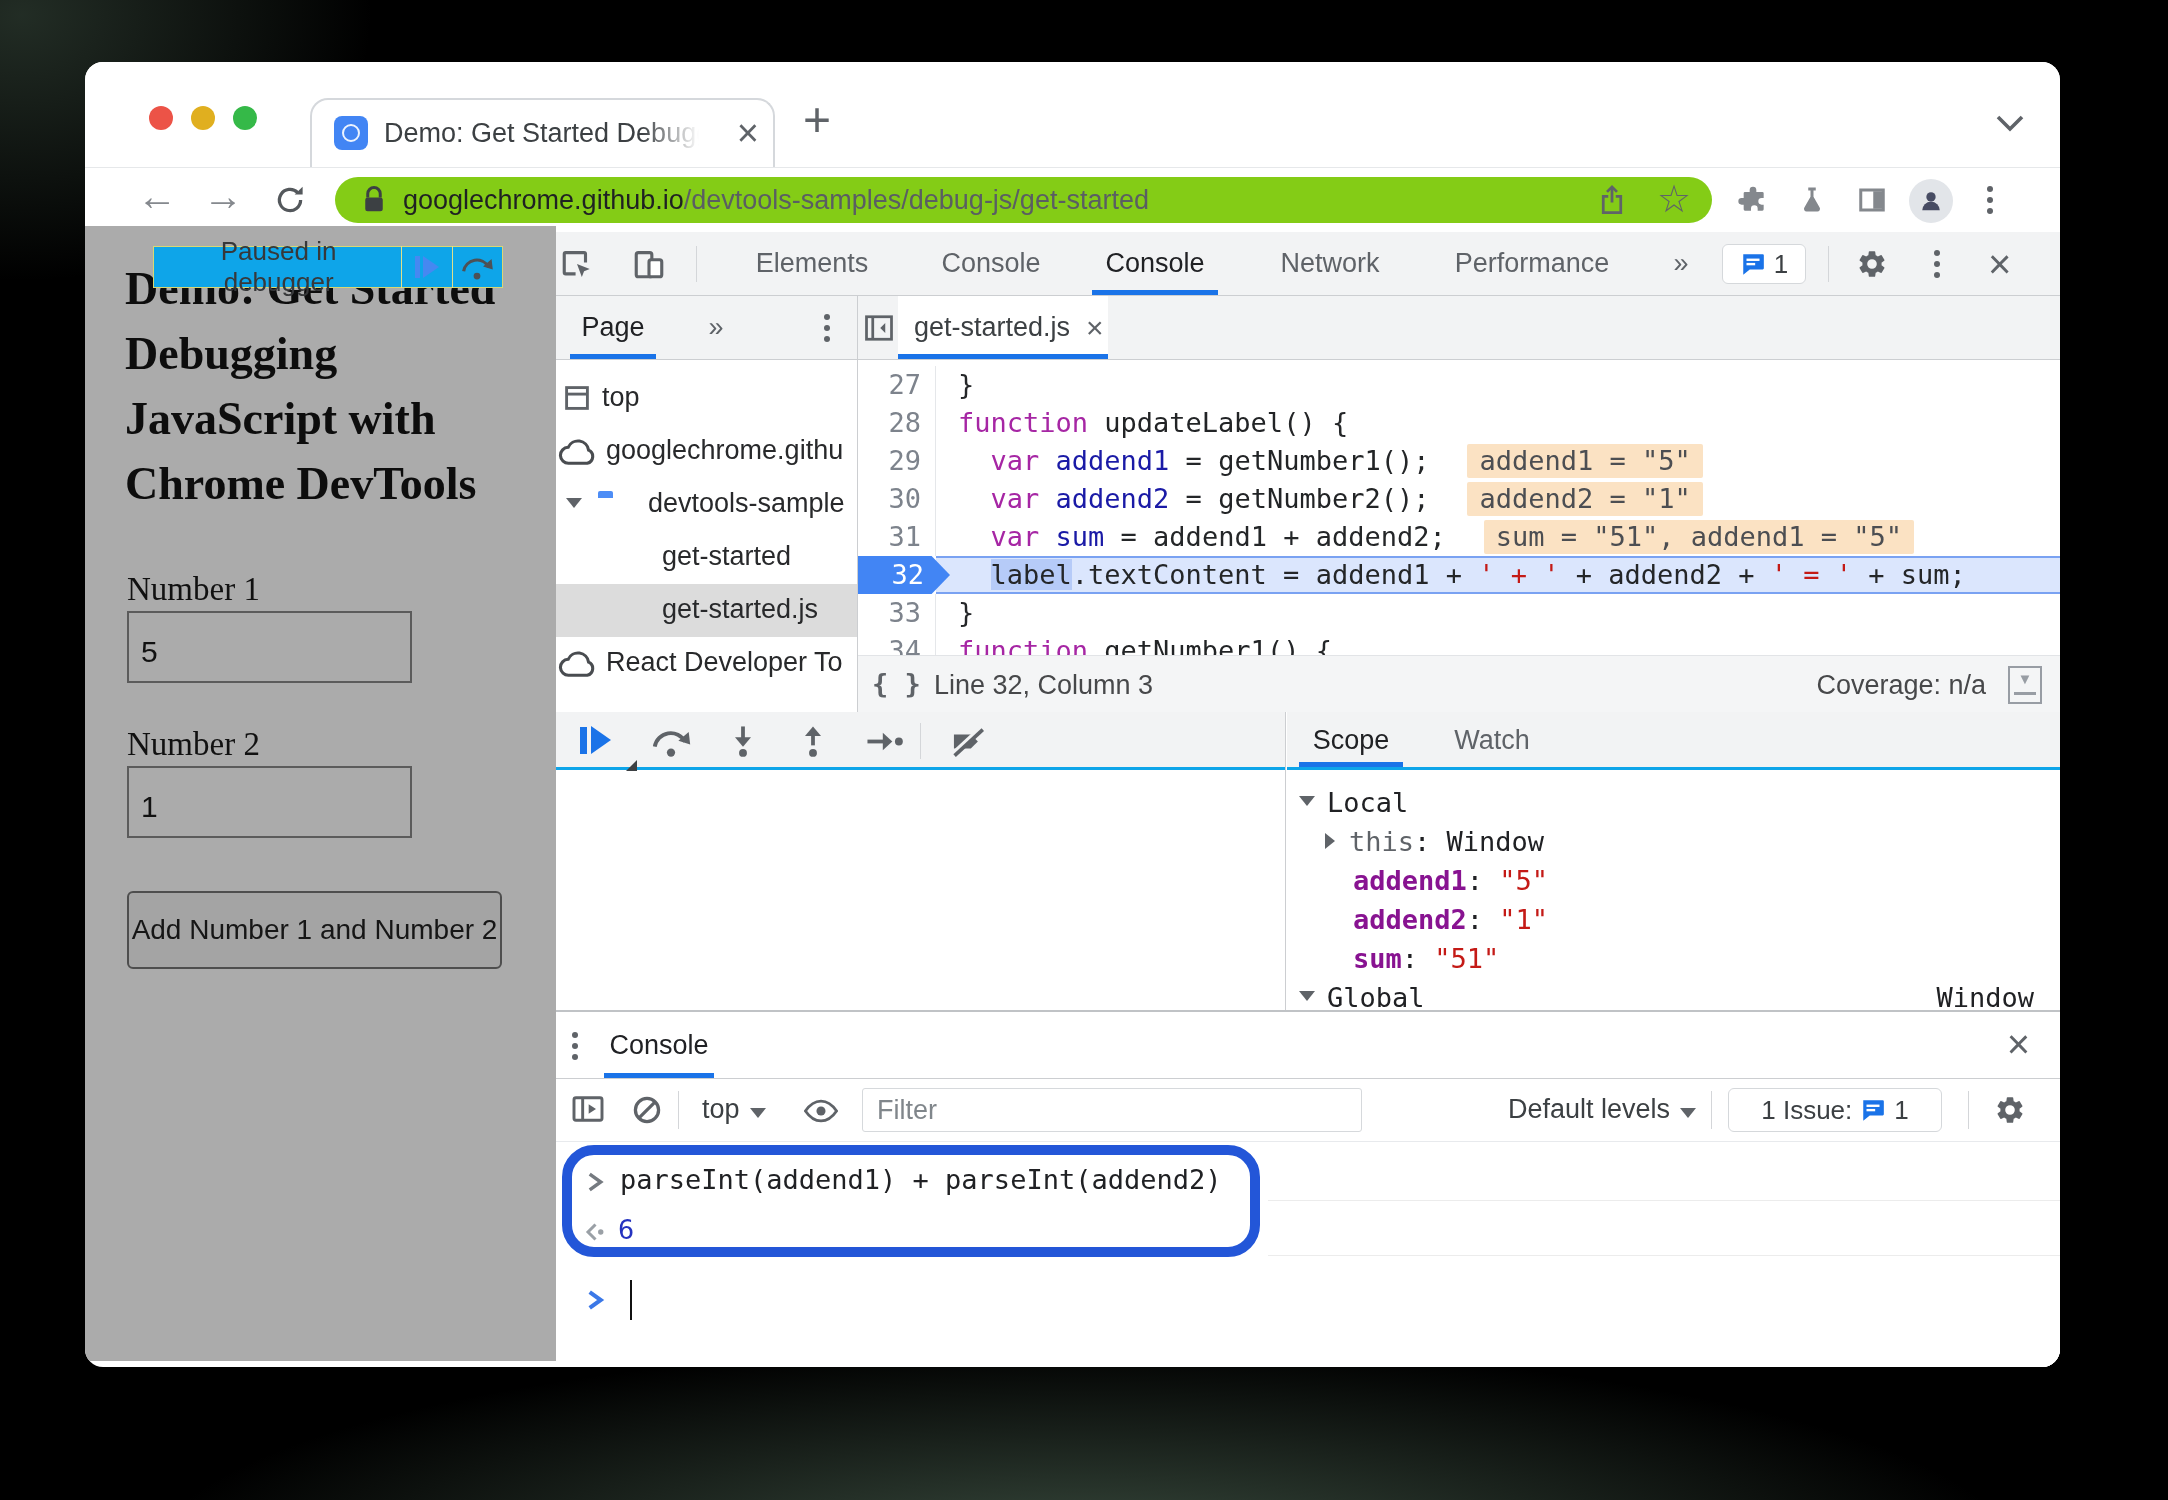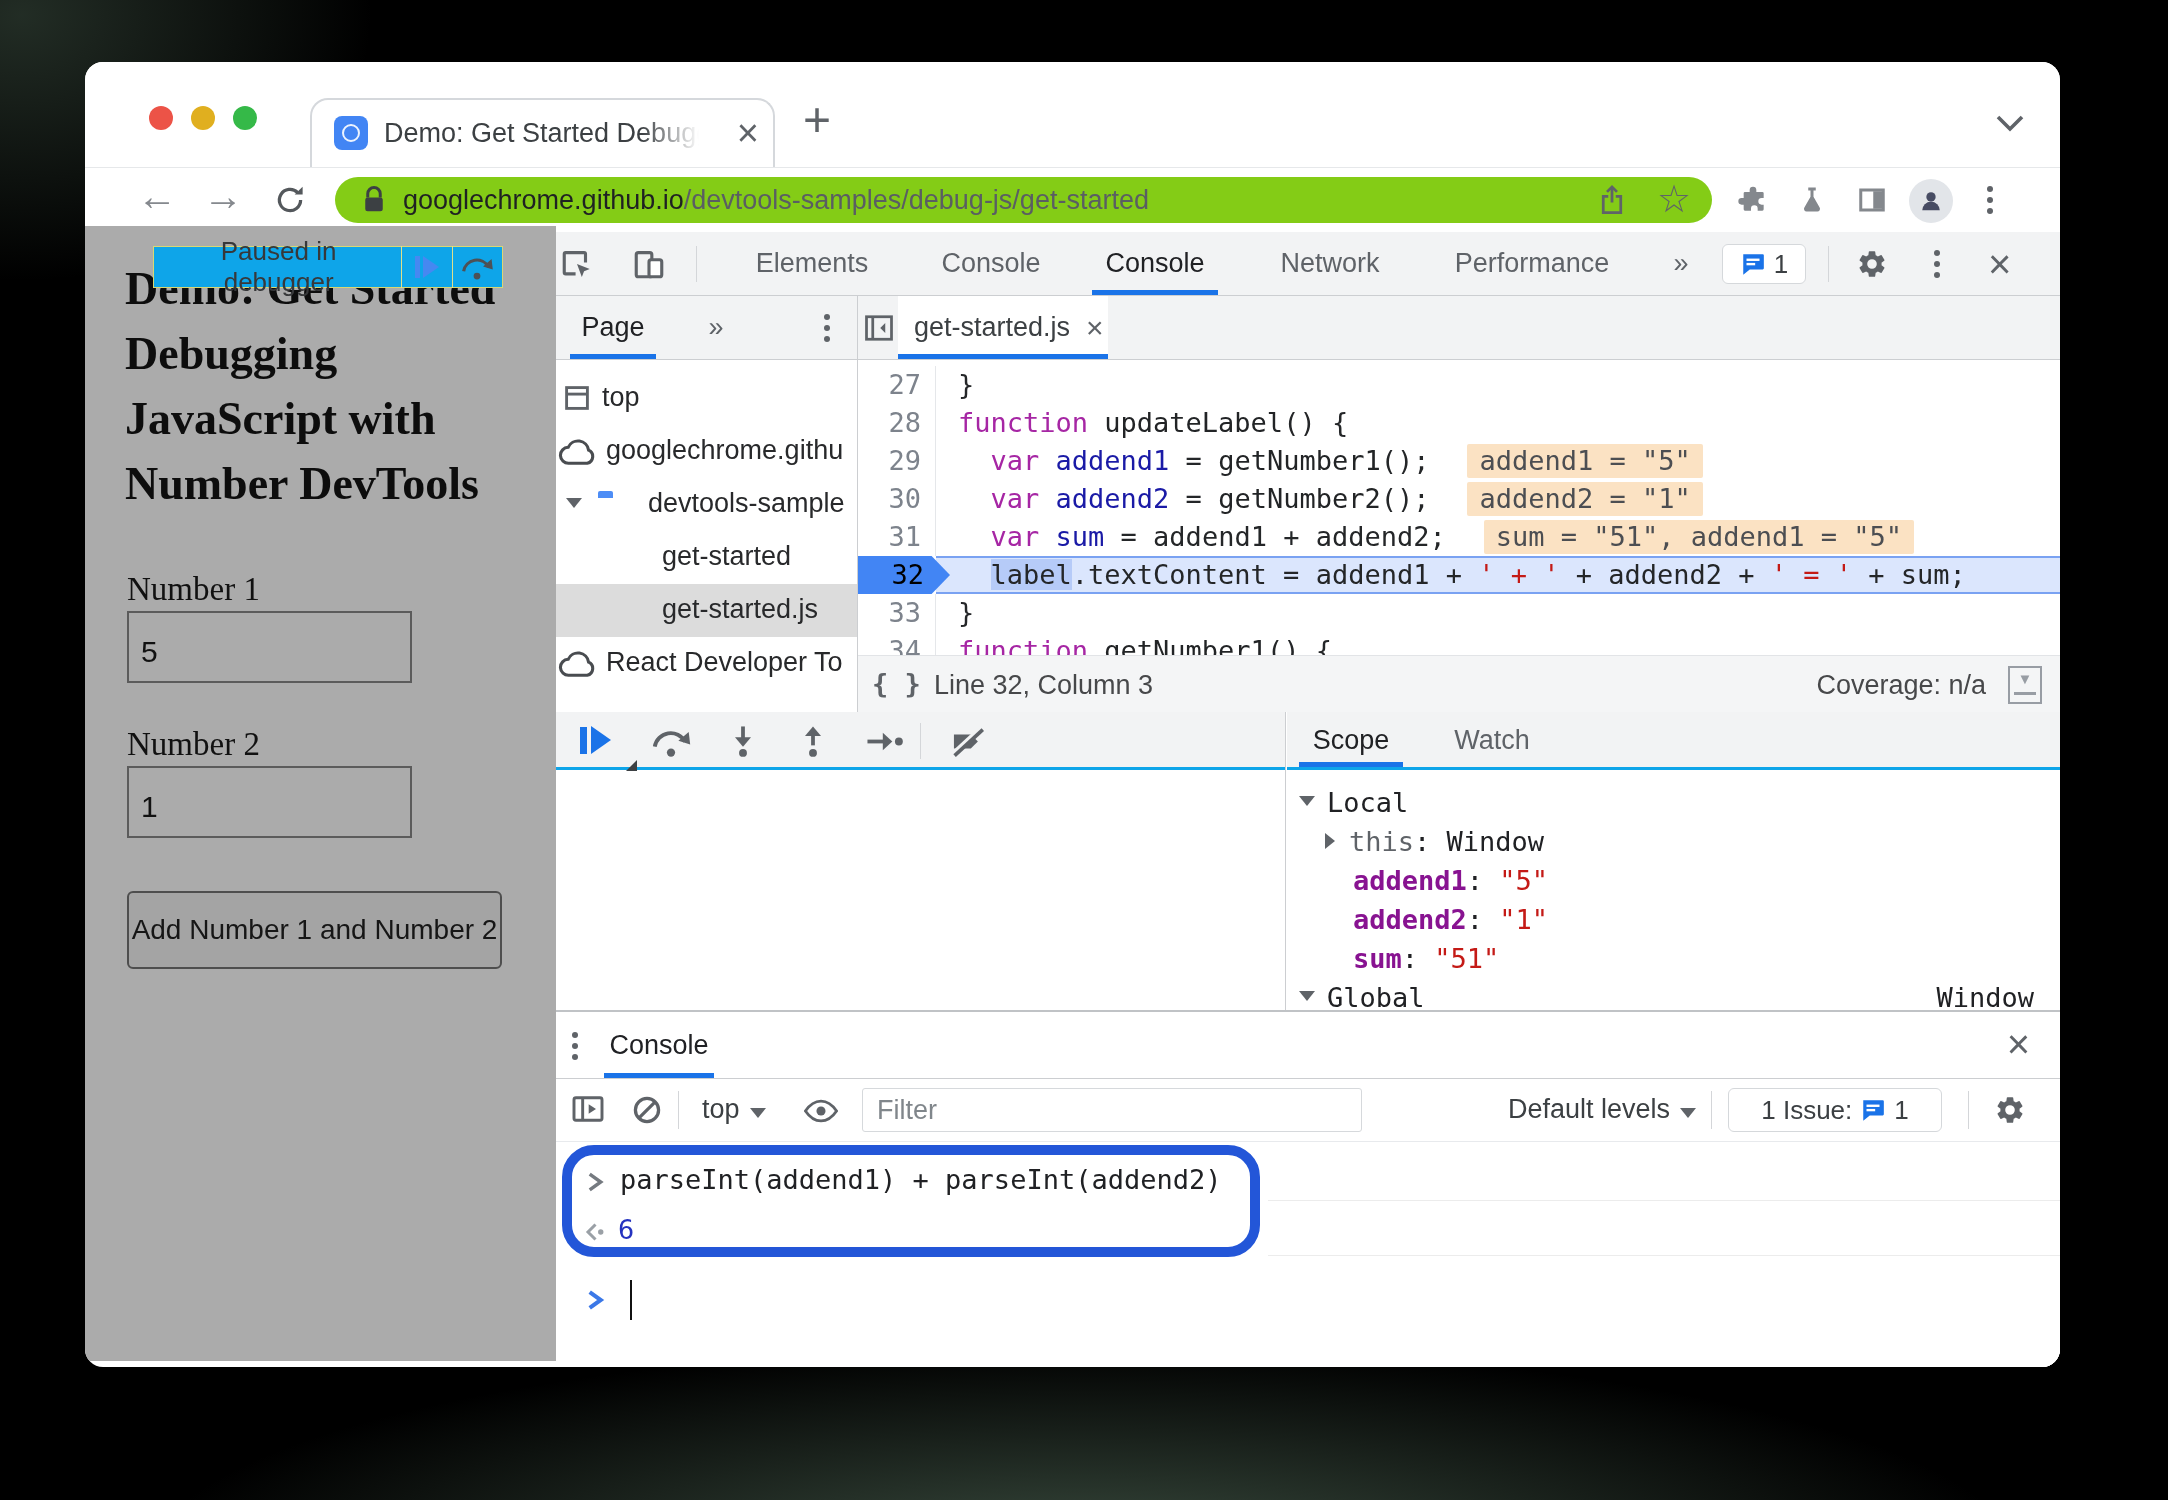--- a/index.html
+++ b/index.html
@@ -84,21 +84,21 @@
 
   
   .editor { position:absolute; left:302px; top:64px; width:1202px; height:416px; background:#fff; }
   .edtabs { position:absolute; left:0; top:0; width:100%; height:64px; background:#f2f3f4; border-bottom:1px solid #ccced1; }
   .edtab { position:absolute; left:40px; top:0; width:210px; height:63px; background:#fff;
     display:flex; align-items:center; font-size:27px; color:#3c4043; padding-left:16px; }
   .code { position:absolute; left:0; top:64px; width:100%; height:295px; overflow:hidden;
     font-family:"DejaVu Sans Mono", monospace; font-size:27px; padding-top:6px; }
   .codeline { position:relative; height:38px; line-height:38px; white-space:pre; }
   .gut { position:absolute; left:0; top:0; width:78px; text-align:right; padding-right:14px; color:#7d838c; border-right:1px solid #e5e7ea; height:38px; z-index:2; }
-  .codeline.cur .gut { background:#4285f4; color:#000000; width:92px; border:none; padding-right:26px;
+  .codeline.cur .gut { background:#4285f4; color:#ffffff; width:92px; border:none; padding-right:26px;
     clip-path:polygon(0 0, 80% 0, 100% 50%, 80% 100%, 0 100%); }
   .hl { position:absolute; left:78px; right:0; top:0; bottom:0; background:#dbe6fd;
     border-top:2px solid #7aa2f2; border-bottom:2px solid #7aa2f2; z-index:1; }
   .ct { position:absolute; left:100px; z-index:3; color:#242628; }
   .tk-kwd { color:#a626a4; } .tk-vdf { color:#1a1aa6; } .tk-fnc { color:#222426; }
   .tk-pln { color:#242628; } .tk-str { color:#c41a16; } .tk-sel { background:#b6cbf8; }
   .badge { display:inline-block; background:#fbe2c3; color:#4c4e52; padding:0 12px; margin-left:38px;
     height:34px; line-height:34px; border-radius:2px; }
   .statusbar { position:absolute; left:0; top:359px; width:100%; height:57px; background:#f4f5f6;
     border-top:1px solid #e2e4e7; font-size:27px; color:#47484a; }
@@ -207,21 +207,21 @@
           </svg>
     </span>
     <span class="abs kebab" style="left:1902px;top:18px"></span>
   </div>
 
   <div class="pagearea">
     <div class="heading">
       <div>Demo: Get Started</div>
       <div>Debugging</div>
       <div>JavaScript with</div>
-      <div>Number DevTools</div>
+      <div>Chrome DevTools</div>
     </div>
     <div class="pausedbar">
       <span class="lbl">Paused in debugger</span>
       <span class="pb-sep"></span>
       <span class="pb-btn">
         <span style="display:flex;align-items:center;gap:3px">
               <i style="width:5px;height:22px;background:#4688f1;display:block"></i>
               <i style="width:0;height:0;border-top:11px solid transparent;border-bottom:11px solid transparent;border-left:16px solid #4688f1;display:block"></i>
             </span>
       </span>

